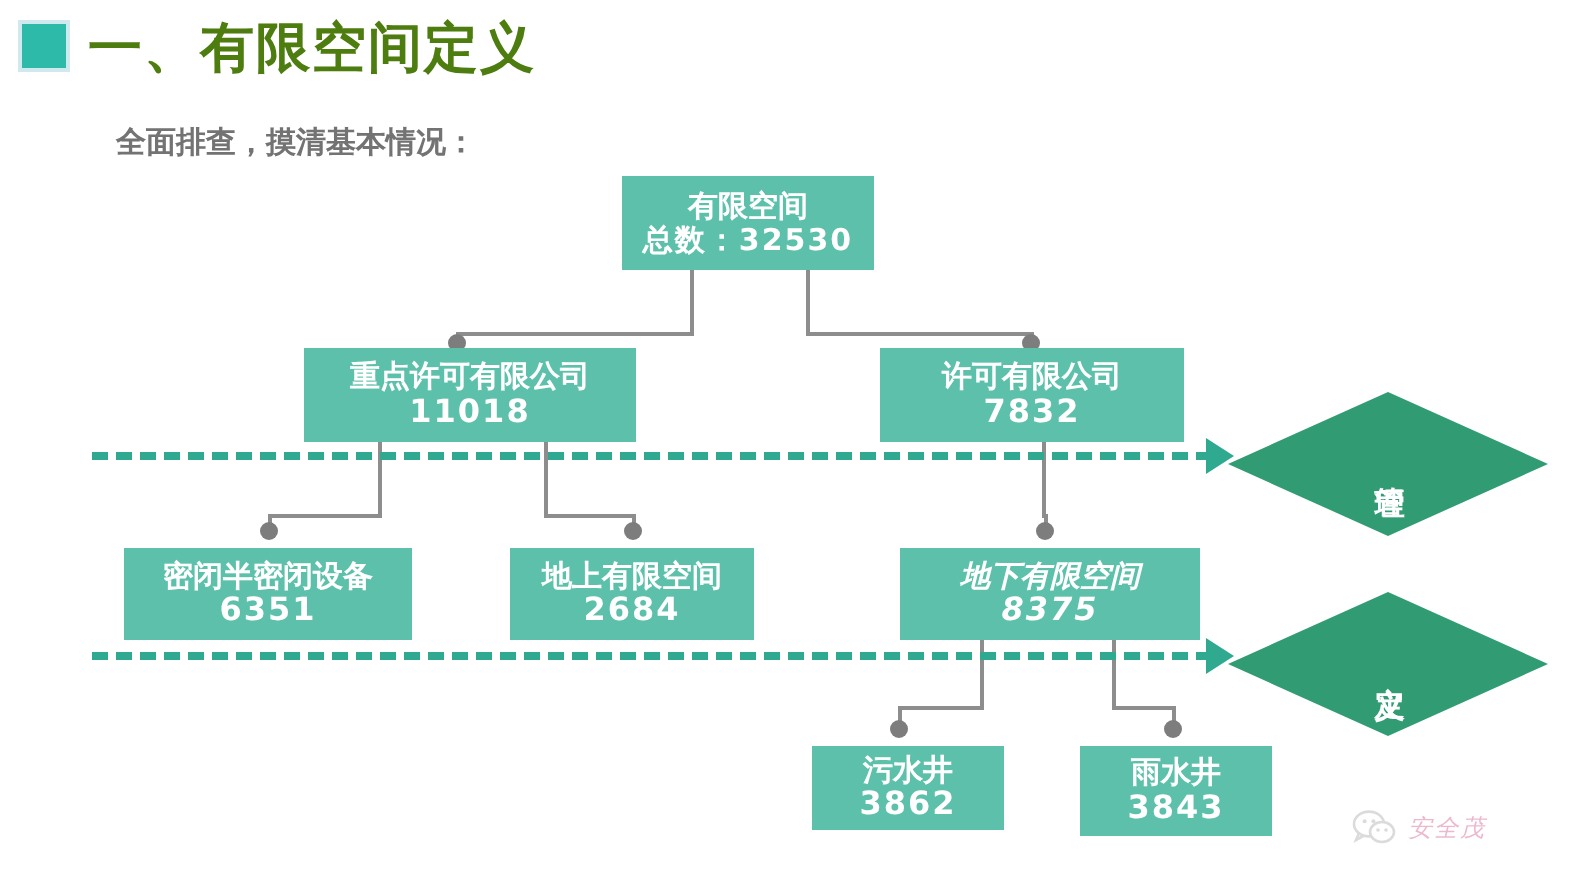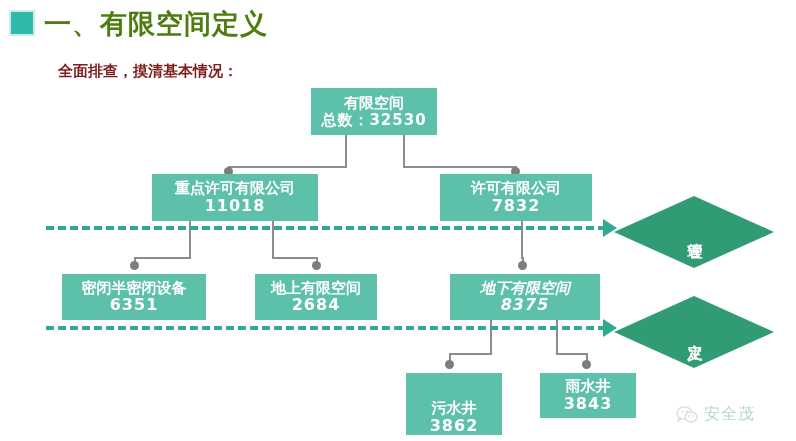--- a/index.html
+++ b/index.html
@@ -16,21 +16,21 @@
     position:absolute;left:11px;top:12px;width:22px;height:22px;
     background:#2ebaa8;outline:2px solid #cfe9ef;
   }
   .hdr-title{
     position:absolute;left:44px;top:6px;
     font-size:27px;font-weight:bold;color:#4d7c0f;letter-spacing:1px;
     white-space:nowrap;
   }
   .subtitle{
     position:absolute;left:58px;top:62px;
-    font-size:15px;font-weight:bold;color:#7f1d1d;white-space:nowrap;
+    font-size:15px;font-weight:bold;color:#737373;white-space:nowrap;
   }
 
   
   .box{
     position:absolute;background:#5cc0aa;color:#ffffff;
     display:flex;flex-direction:column;align-items:center;justify-content:center;
     text-align:center;line-height:1.12;box-sizing:border-box;
   }
   .box .l1{font-size:15px;font-weight:bold;white-space:nowrap;}
   .box .l2{font-size:16px;font-weight:bold;white-space:nowrap;letter-spacing:1px;}
@@ -39,21 +39,21 @@
   #box-total .l1{font-size:15px;}
   #box-total .l2{font-size:15px;}
 
   #box-key-licensed{left:152px;top:174px;width:166px;height:47px;}
   #box-licensed{left:440px;top:174px;width:152px;height:47px;}
 
   #box-sealed{left:62px;top:274px;width:144px;height:46px;}
   #box-above{left:255px;top:274px;width:122px;height:46px;}
   #box-below{left:450px;top:274px;width:150px;height:46px;font-style:italic;}
 
-  #box-sewage{left:406px;top:373px;width:96px;height:62px;justify-content:flex-end;}
+  #box-sewage{left:406px;top:373px;width:96px;height:42px;}
   #box-rain{left:540px;top:373px;width:96px;height:45px;}
 
   
   .diamond{
     position:absolute;
     display:flex;align-items:center;justify-content:center;
   }
   .diamond .shape{
     position:absolute;left:0;top:0;width:100%;height:100%;
     background:#319c73;
@@ -83,21 +83,21 @@
     border-bottom:9px solid transparent;
     border-left:14px solid #2fa98f;
   }
 
   
   .watermark{
     position:absolute;left:676px;top:404px;
     display:flex;align-items:center;gap:6px;
     opacity:.30;
   }
-  .wm-text{font-size:16px;color:#0f766e;white-space:nowrap;letter-spacing:1px;}
+  .wm-text{font-size:12px;color:#be185d;white-space:nowrap;letter-spacing:1px;font-style:italic;}
 </style>
 </head>
 <body>
 
 <div id="stage">
 
   <div class="hdr-bullet"></div>
   <div class="hdr-title">一、有限空间定义</div>
   <div class="subtitle">全面排查，摸清基本情况：</div>
 

